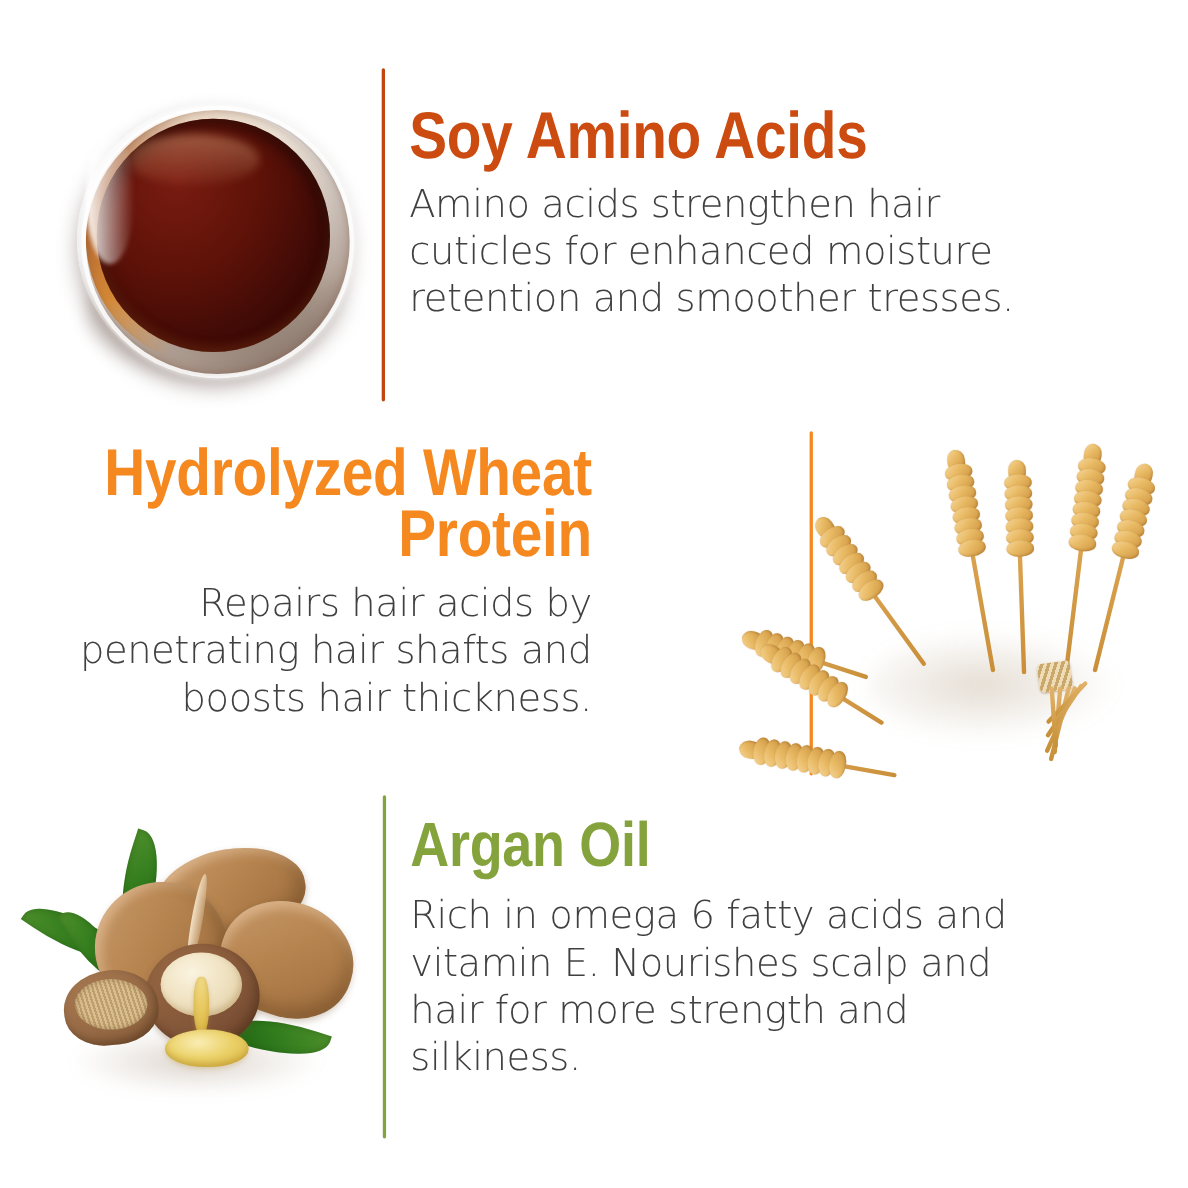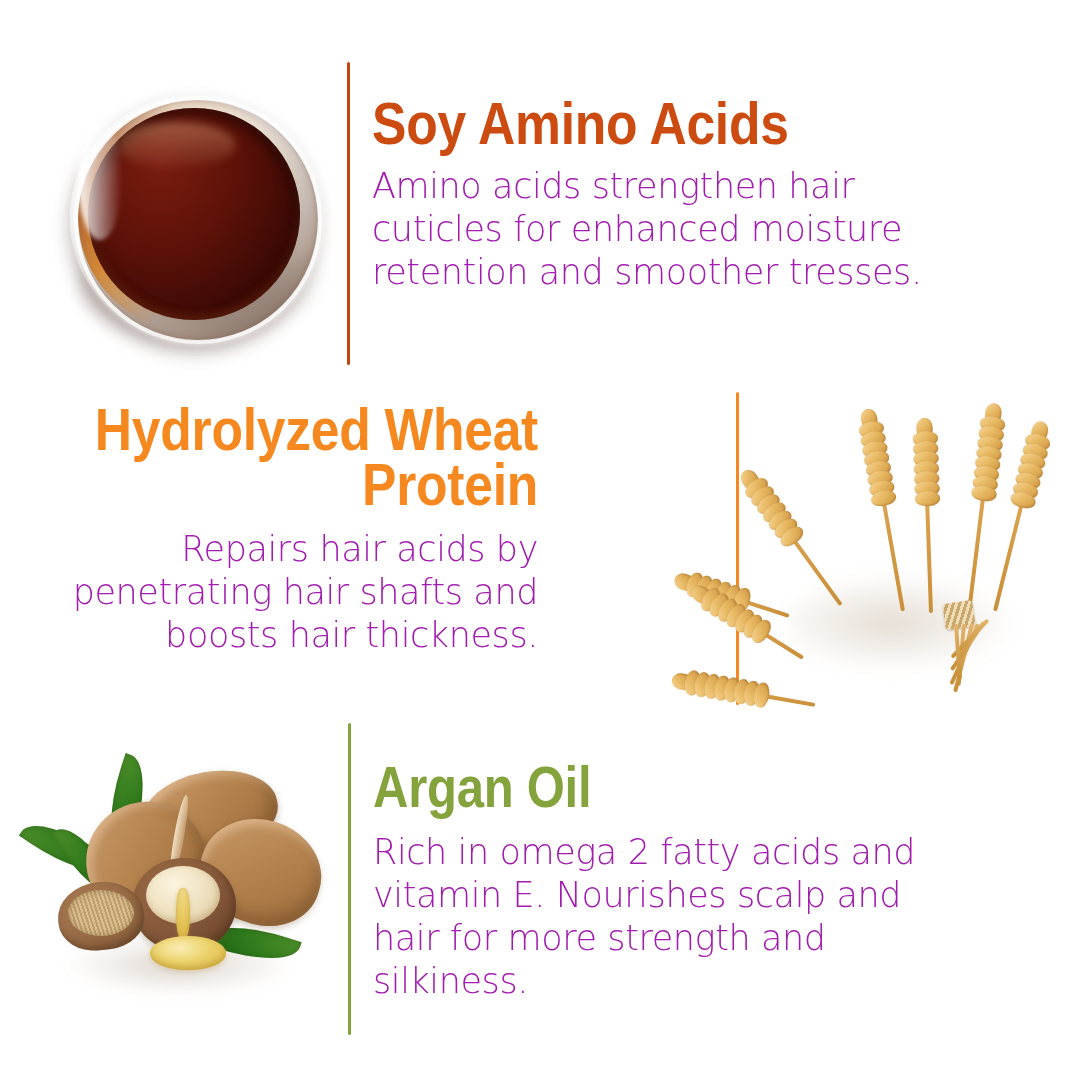--- a/index.html
+++ b/index.html
@@ -28,21 +28,21 @@
     margin:0;
     transform:scaleX(0.86);
     white-space:pre-line;
   }
   .h-left{transform-origin:left center;}
   .h-right{transform-origin:right center;}
 
   
   .body-copy{
     font-family:"DejaVu Sans", sans-serif;
-    color:#a21caf;
+    color:#404040;
     font-size:35px;
     line-height:1.22;
     margin:0;
     letter-spacing:-0.4px;
     white-space:pre-line;
     font-weight:350;
   }
 
   
   
@@ -148,21 +148,21 @@
     position:absolute;width:4px;border-radius:2px;
     background:linear-gradient(180deg,#E2B36A,#C68F37);
     transform-origin:top center;
   }
 
   
   
   
   #sec3{left:0;top:720px;width:1080px;height:360px;}
   #divider3{left:348px;top:3px;height:312px;background:#85A33C;}
-  #sec3 .text{position:absolute;left:373px;top:22px;width:670px;text-align:left;margin-top:19px;}
+  #sec3 .text{position:absolute;left:373px;top:22px;width:670px;text-align:left;}
   #sec3 .heading{font-size:57px;color:#85A33C;}
   #sec3 .body-copy{margin-top:18px;}
 
   
   #argan-image{position:absolute;left:24px;top:30px;width:320px;height:275px;}
   .argan-shadow{
     position:absolute;left:40px;top:185px;width:230px;height:60px;border-radius:50%;
     background:radial-gradient(ellipse at 50% 50%, rgba(130,100,70,0.28), rgba(255,255,255,0) 70%);
     filter:blur(7px);
   }
@@ -402,20 +402,20 @@
       <div class="oil-drop" style="left:152px;top:138px;width:14px;height:54px;border-radius:40% 40% 50% 50%;"></div>
 
       <div class="half-shell" style="left:34px;top:132px;width:86px;height:68px;transform:rotate(-6deg);"></div>
       <div class="half-inner" style="left:44px;top:140px;width:66px;height:46px;"></div>
 
       <div class="oil-pool" style="left:126px;top:186px;width:76px;height:34px;"></div>
     </div>
 
     <div class="text">
       <h2 class="heading h-left">Argan Oil</h2>
-      <p class="body-copy">Rich in omega 2 fatty acids and
+      <p class="body-copy">Rich in omega 6 fatty acids and
 vitamin E. Nourishes scalp and
 hair for more strength and
 silkiness.</p>
     </div>
   </div>
 
 </div>
 
 </body></html>

